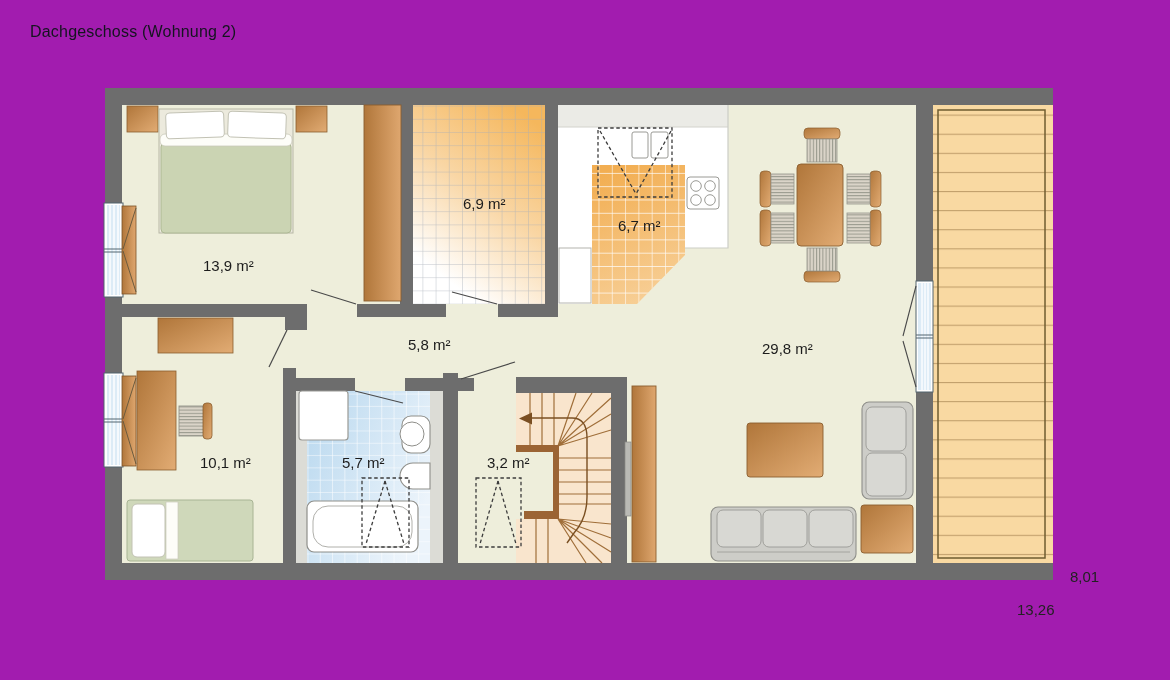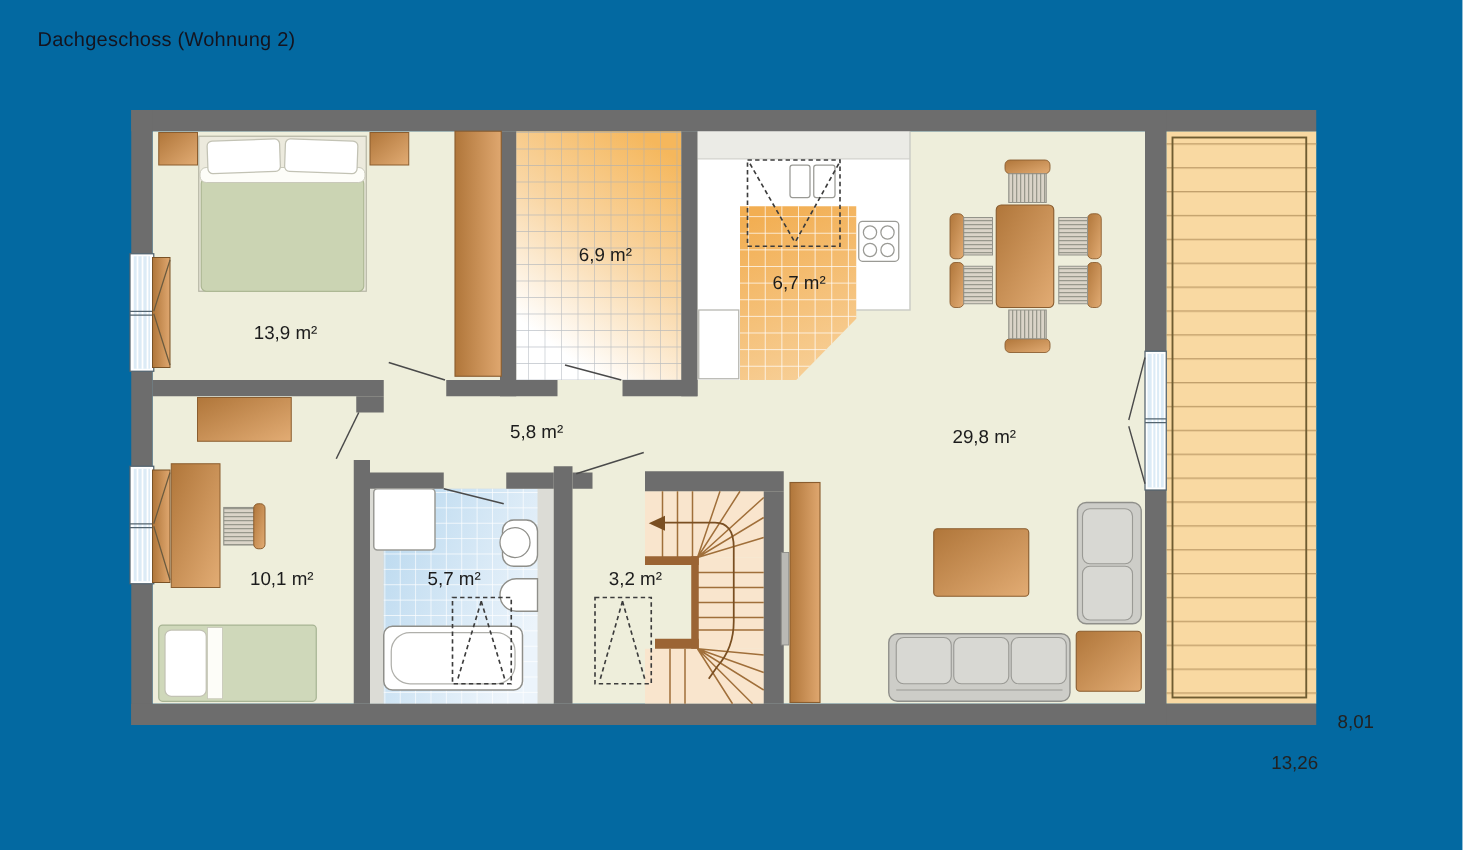--- a/index.html
+++ b/index.html
@@ -1,17 +1,17 @@
 <!DOCTYPE html>
 <html><head>
 <meta charset="utf-8">
 <style>
   html,body{margin:0;padding:0;background:#ffffff;}
   body{font-family:"Liberation Sans", sans-serif;}
-  .stage{position:relative;width:1170px;height:680px;background:#0369a1;overflow:hidden;}
+  .stage{position:relative;width:1170px;height:680px;background:#a21caf;overflow:hidden;}
   svg text{font-family:"Liberation Sans", sans-serif;}
   .title-text{font-size:16px;fill:#14141f;font-weight:500;letter-spacing:.2px;}
   .room-label{font-size:15px;fill:#1c1c1c;}
   .dim-label{font-size:15px;fill:#222222;}
 </style>
 </head>
 <body>
 
 <div class="stage">
 <svg width="1170" height="680" viewBox="0 0 1170 680">

